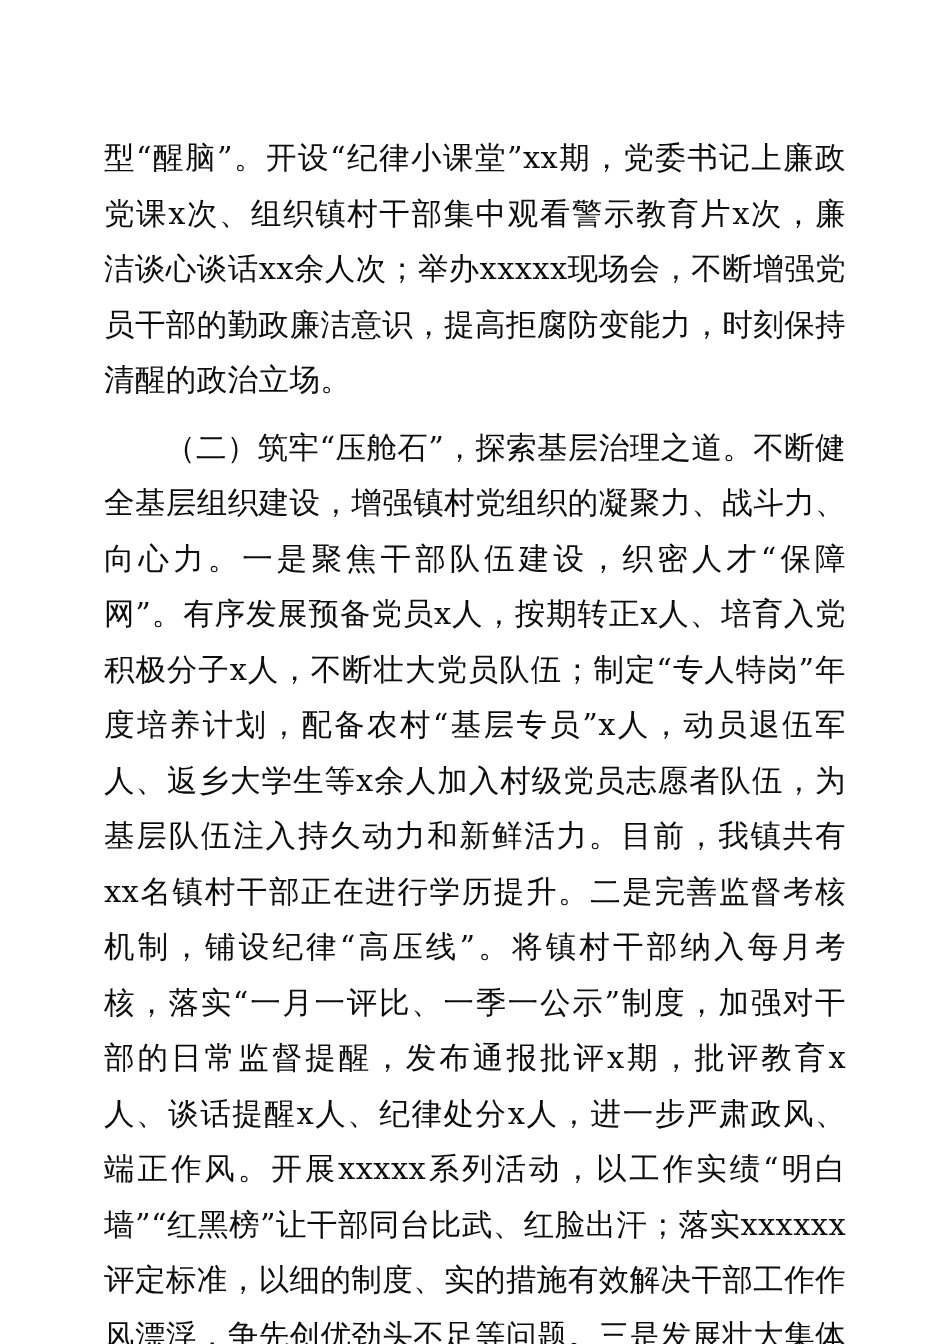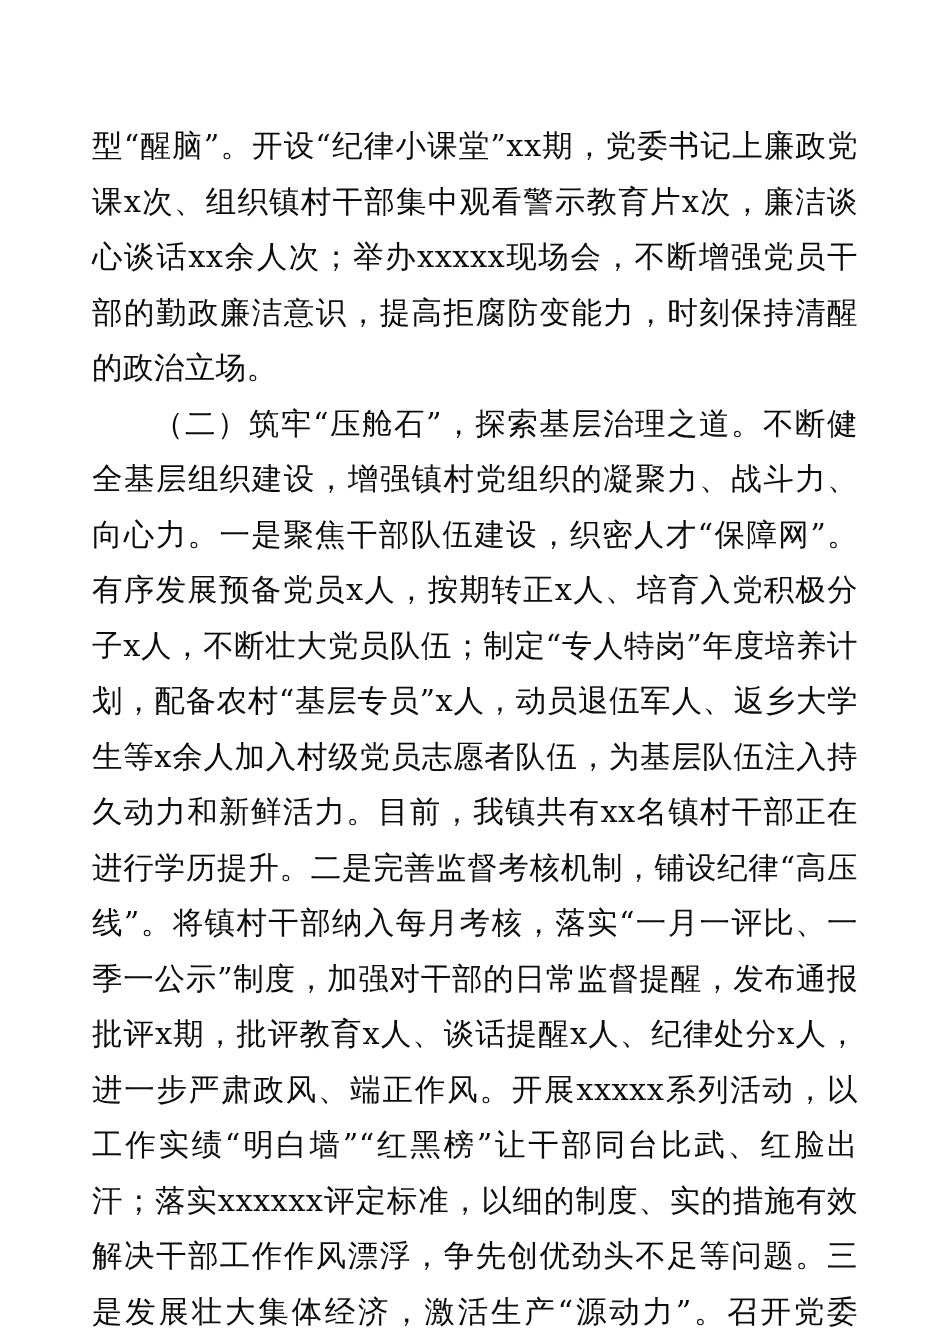--- a/index.html
+++ b/index.html
@@ -24,21 +24,21 @@
   }
   .doc-body {
     font-size: 30.5px;
     line-height: 55.5px;
     letter-spacing: 0.4px;
     text-align: justify;
     text-justify: inter-ideograph;
     color: #0d0d0d;
   }
   .para {
-    margin: 0;
+    margin: 12px;
     text-indent: 0;
   }
   .para.indent {
     text-indent: 2em;
   }
 </style>
 </head>
 <body>
 
 <div class="page">

